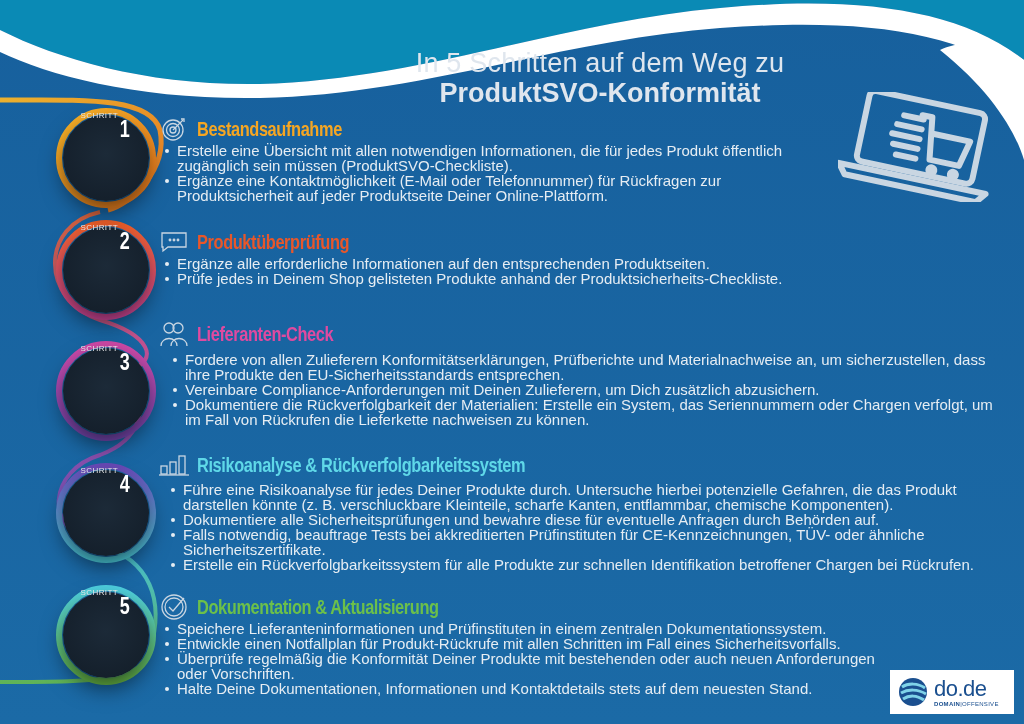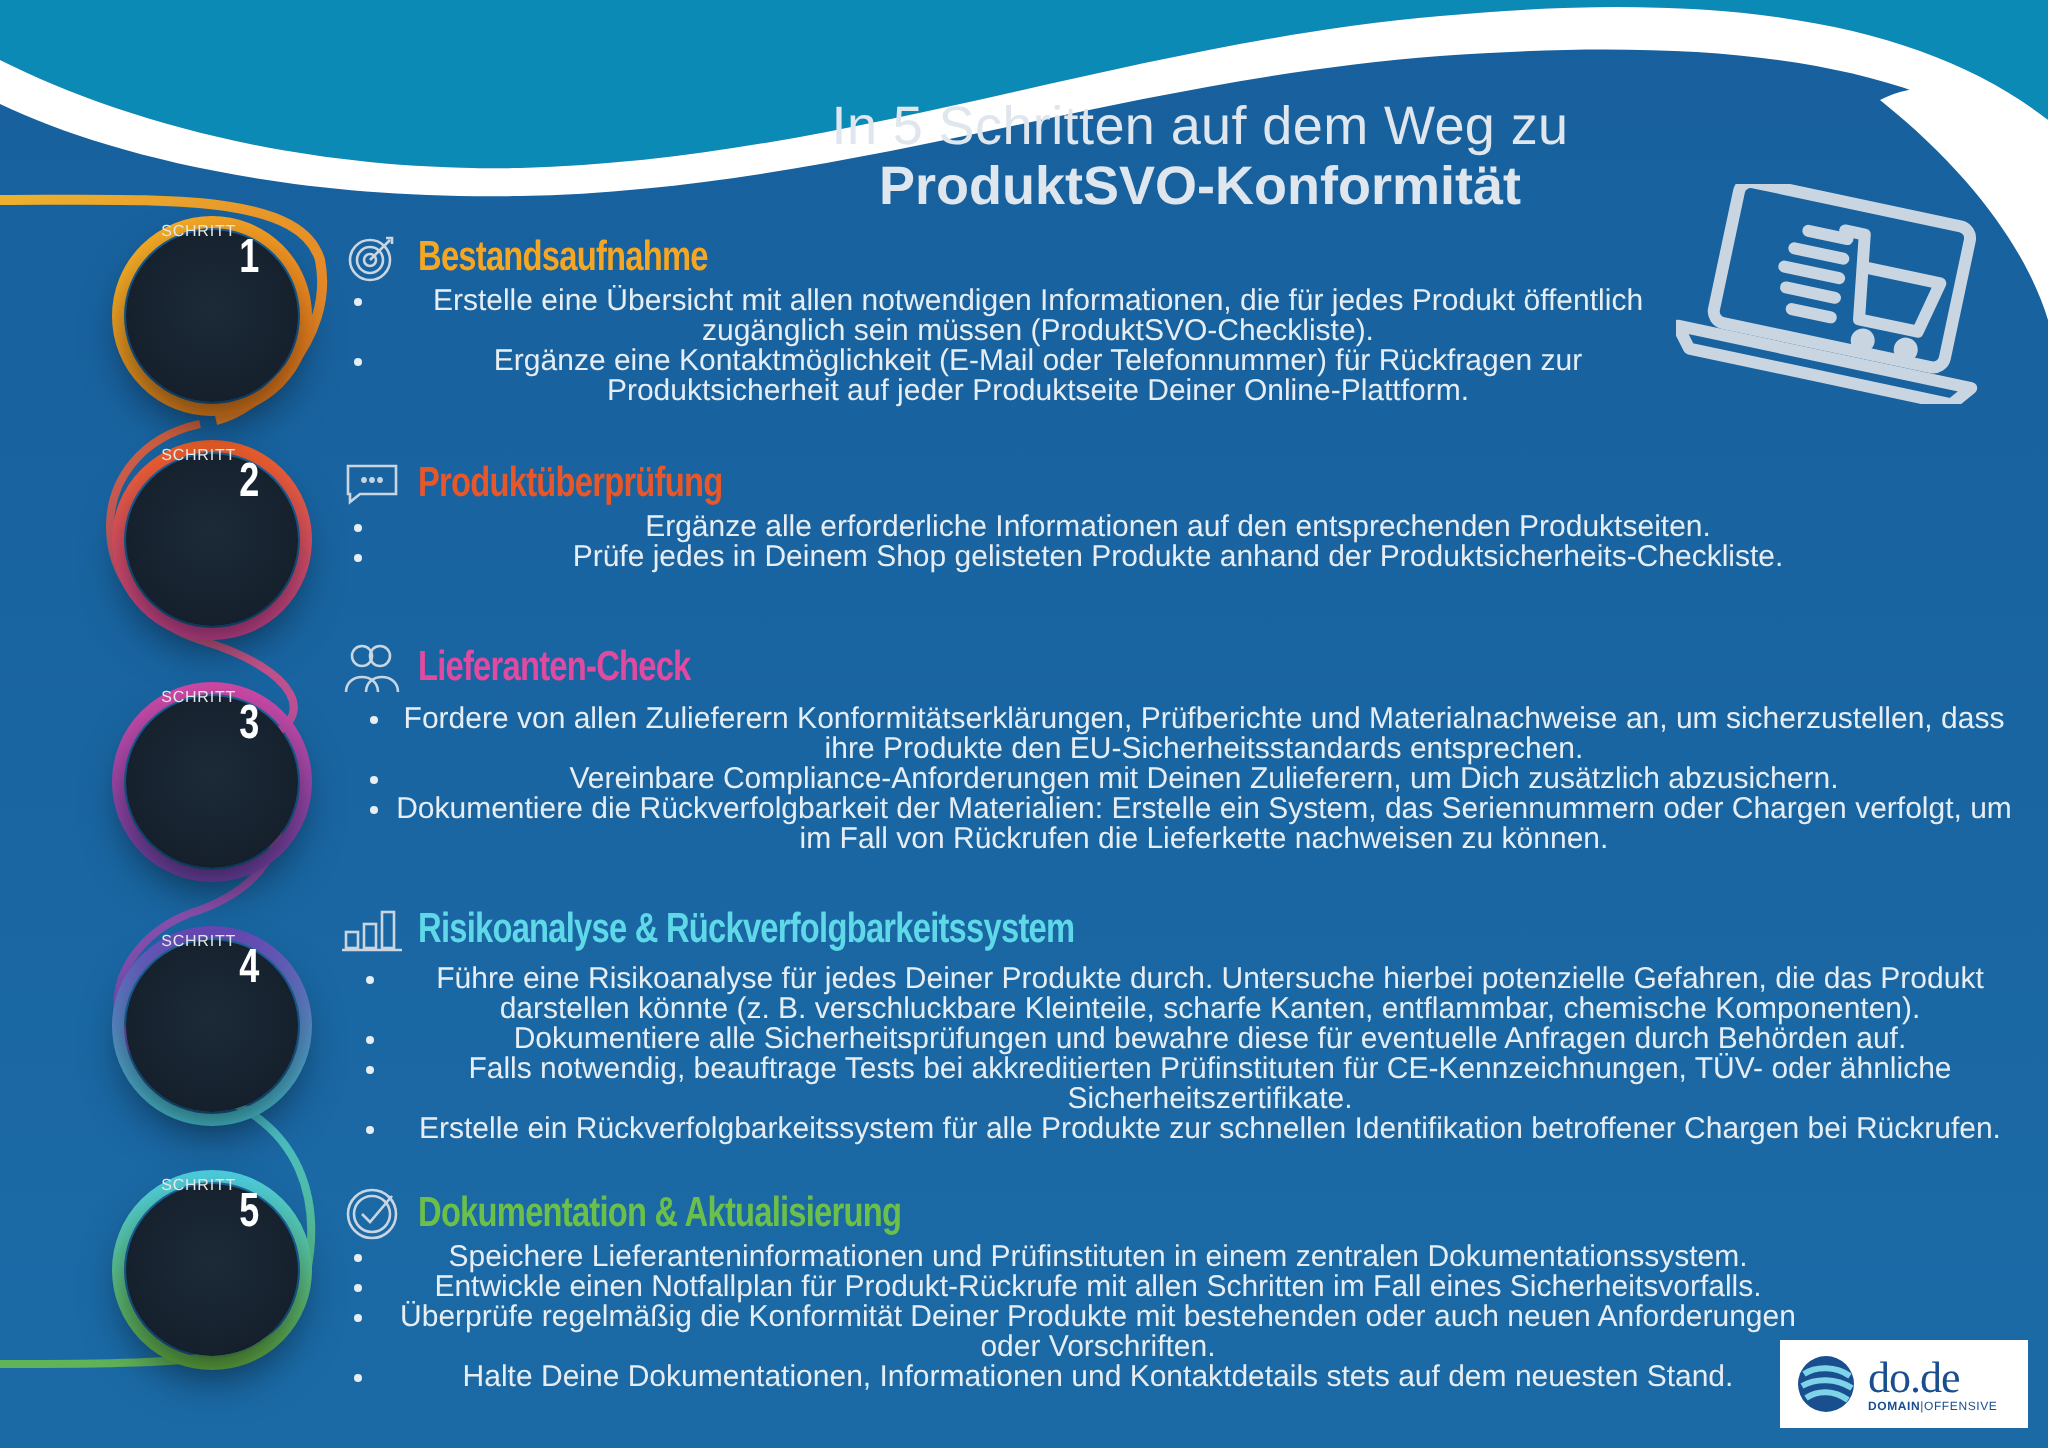--- a/index.html
+++ b/index.html
@@ -19,21 +19,21 @@
   .step-circle {
     position:absolute; width:86px; height:86px; border-radius:50%;
     background:radial-gradient(circle at 50% 45%, #1c2a38 0%, #121c27 100%);
     box-shadow: 0 10px 22px rgba(0,0,0,0.55);
     display:flex; flex-direction:row; justify-content:center;
     color:#fff; box-sizing:border-box;
   }
   .step-circle .lbl { font-family:"Liberation Sans", sans-serif; font-size:8px; letter-spacing:0.4px; color:#e6e6e6; margin-top:-4px; }
   .step-circle .num { font-family:"Liberation Sans", sans-serif; font-weight:700; font-size:24px; line-height:24px; transform:scaleX(0.75); margin-top:2px;}
 
-  .section { position:absolute; left:171px; color:#e9eef3;text-align:center; }
+  .section { position:absolute; left:159px; color:#e9eef3; }
   .sec-head { display:flex; align-items:center; height:26px; }
   .sec-icon { width:30px; height:24px; margin-right:8px; display:flex; align-items:center; justify-content:center; }
   .sec-title {
     font-family:"Liberation Sans", sans-serif; font-weight:700; font-size:21px;
     letter-spacing:-0.5px; transform:scaleX(0.78); transform-origin:left center;
     white-space:nowrap;
   }
   ul.items { margin:1px 0 0 0; padding:0 0 0 18px; list-style:none; }
   ul.items li {
     position:relative; font-family:"Liberation Sans", sans-serif; font-size:15px;
@@ -41,21 +41,21 @@
   }
   ul.items li::before {
     content:""; position:absolute; left:-12px; top:6px; width:4px; height:4px;
     border-radius:50%; background:#e6edf3;
   }
   .logo-box {
     position:absolute; left:890px; top:670px; width:124px; height:44px;
     background:#fff; display:flex; align-items:center; padding-left:8px; box-sizing:border-box;
   }
   .logo-text { margin-left:6px; }
-  .logo-main { font-family:Liberation Serif, serif; font-size:22px; color:#1a4f8f; font-weight:400; line-height:22px; letter-spacing:-0.5px;}
+  .logo-main { font-family:Liberation Sans, sans-serif; font-size:22px; color:#1a4f8f; font-weight:400; line-height:22px; letter-spacing:-0.5px;}
   .logo-sub { font-family:"Liberation Sans", sans-serif; font-size:6px; color:#1a4f8f; letter-spacing:0.3px; margin-top:1px;}
   .logo-sub b { font-weight:700; }
 </style>
 </head>
 <body>
 
 <svg class="bg" width="1024" height="724" viewBox="0 0 1024 724">
   <defs>
     <linearGradient id="mainbg" x1="0" y1="0" x2="0" y2="1">
       <stop offset="0" stop-color="#17609d"></stop>

